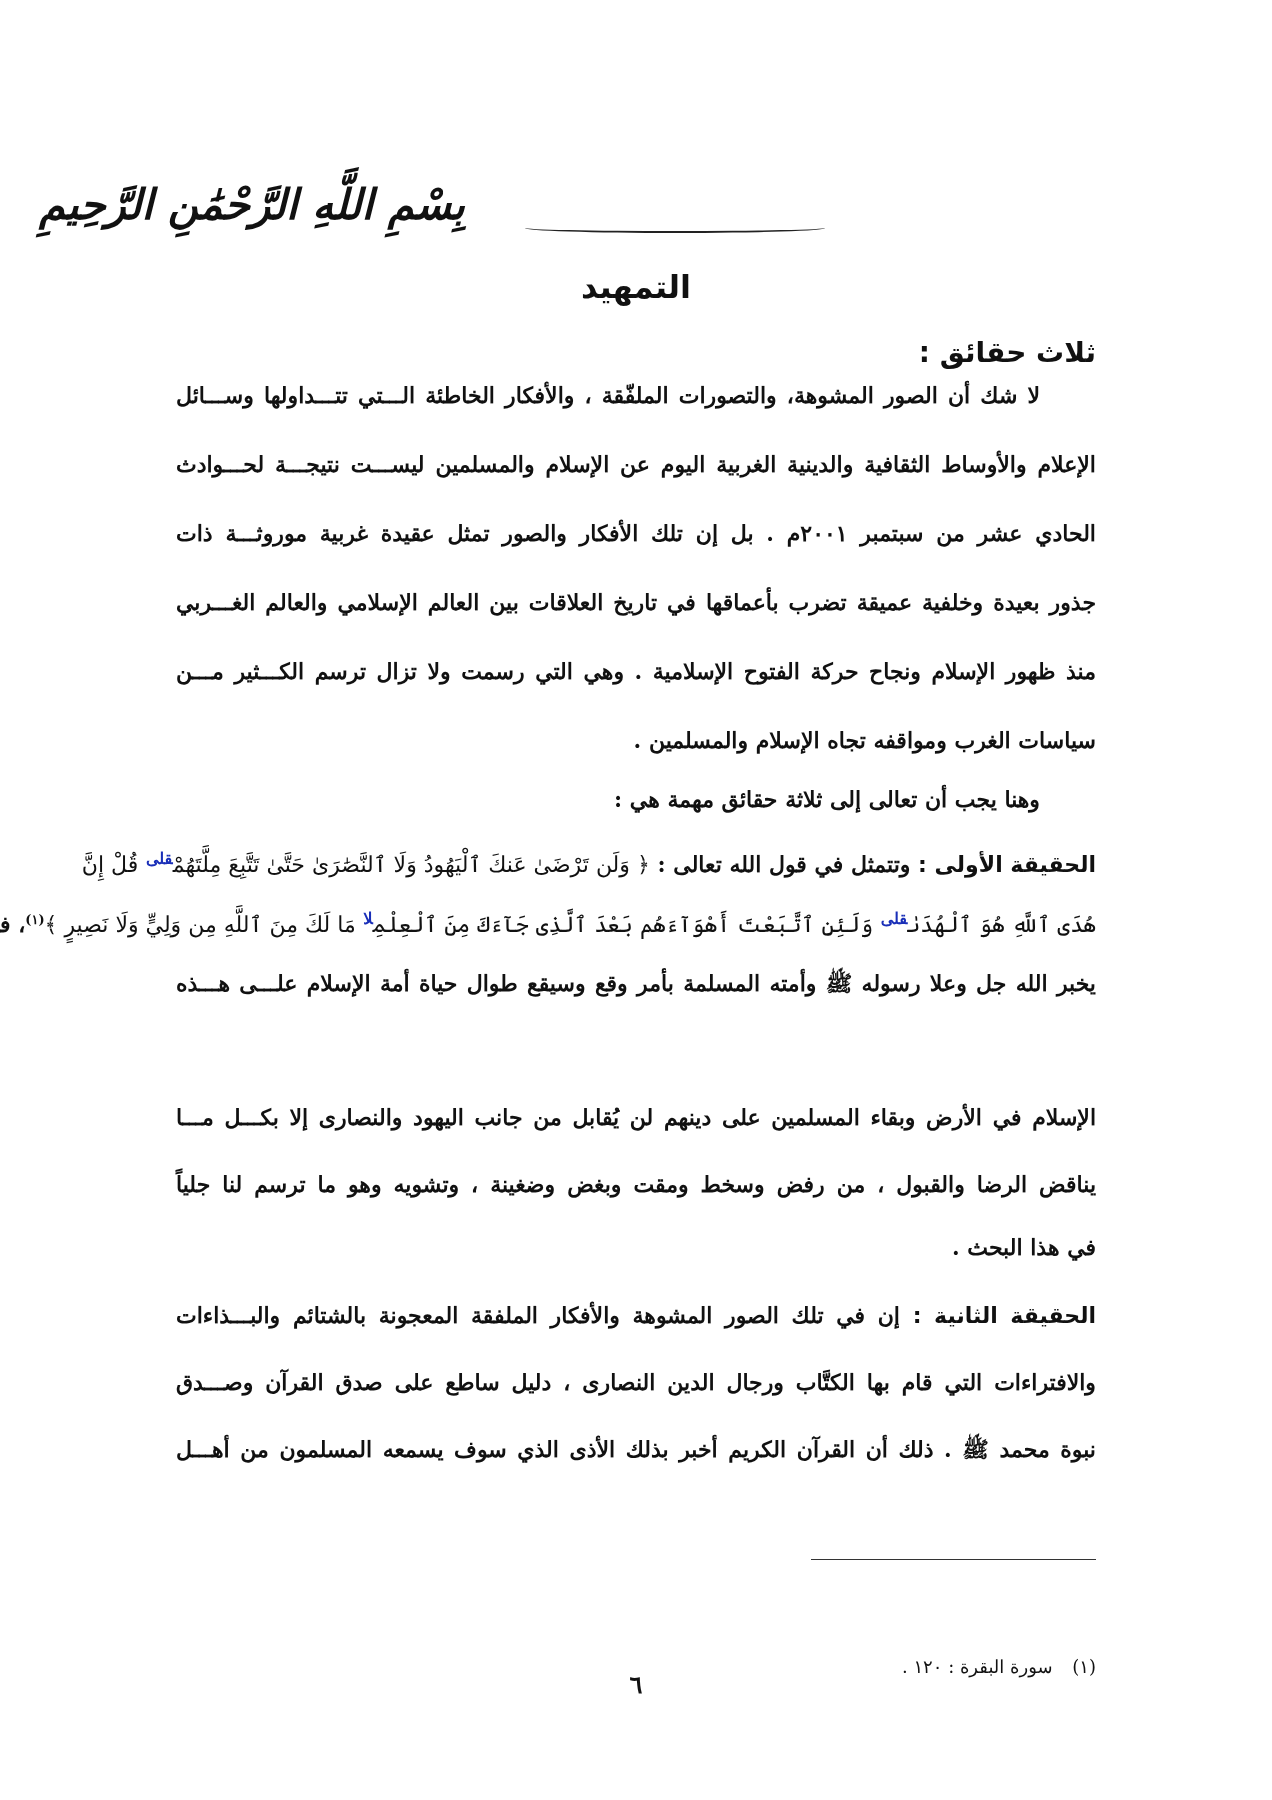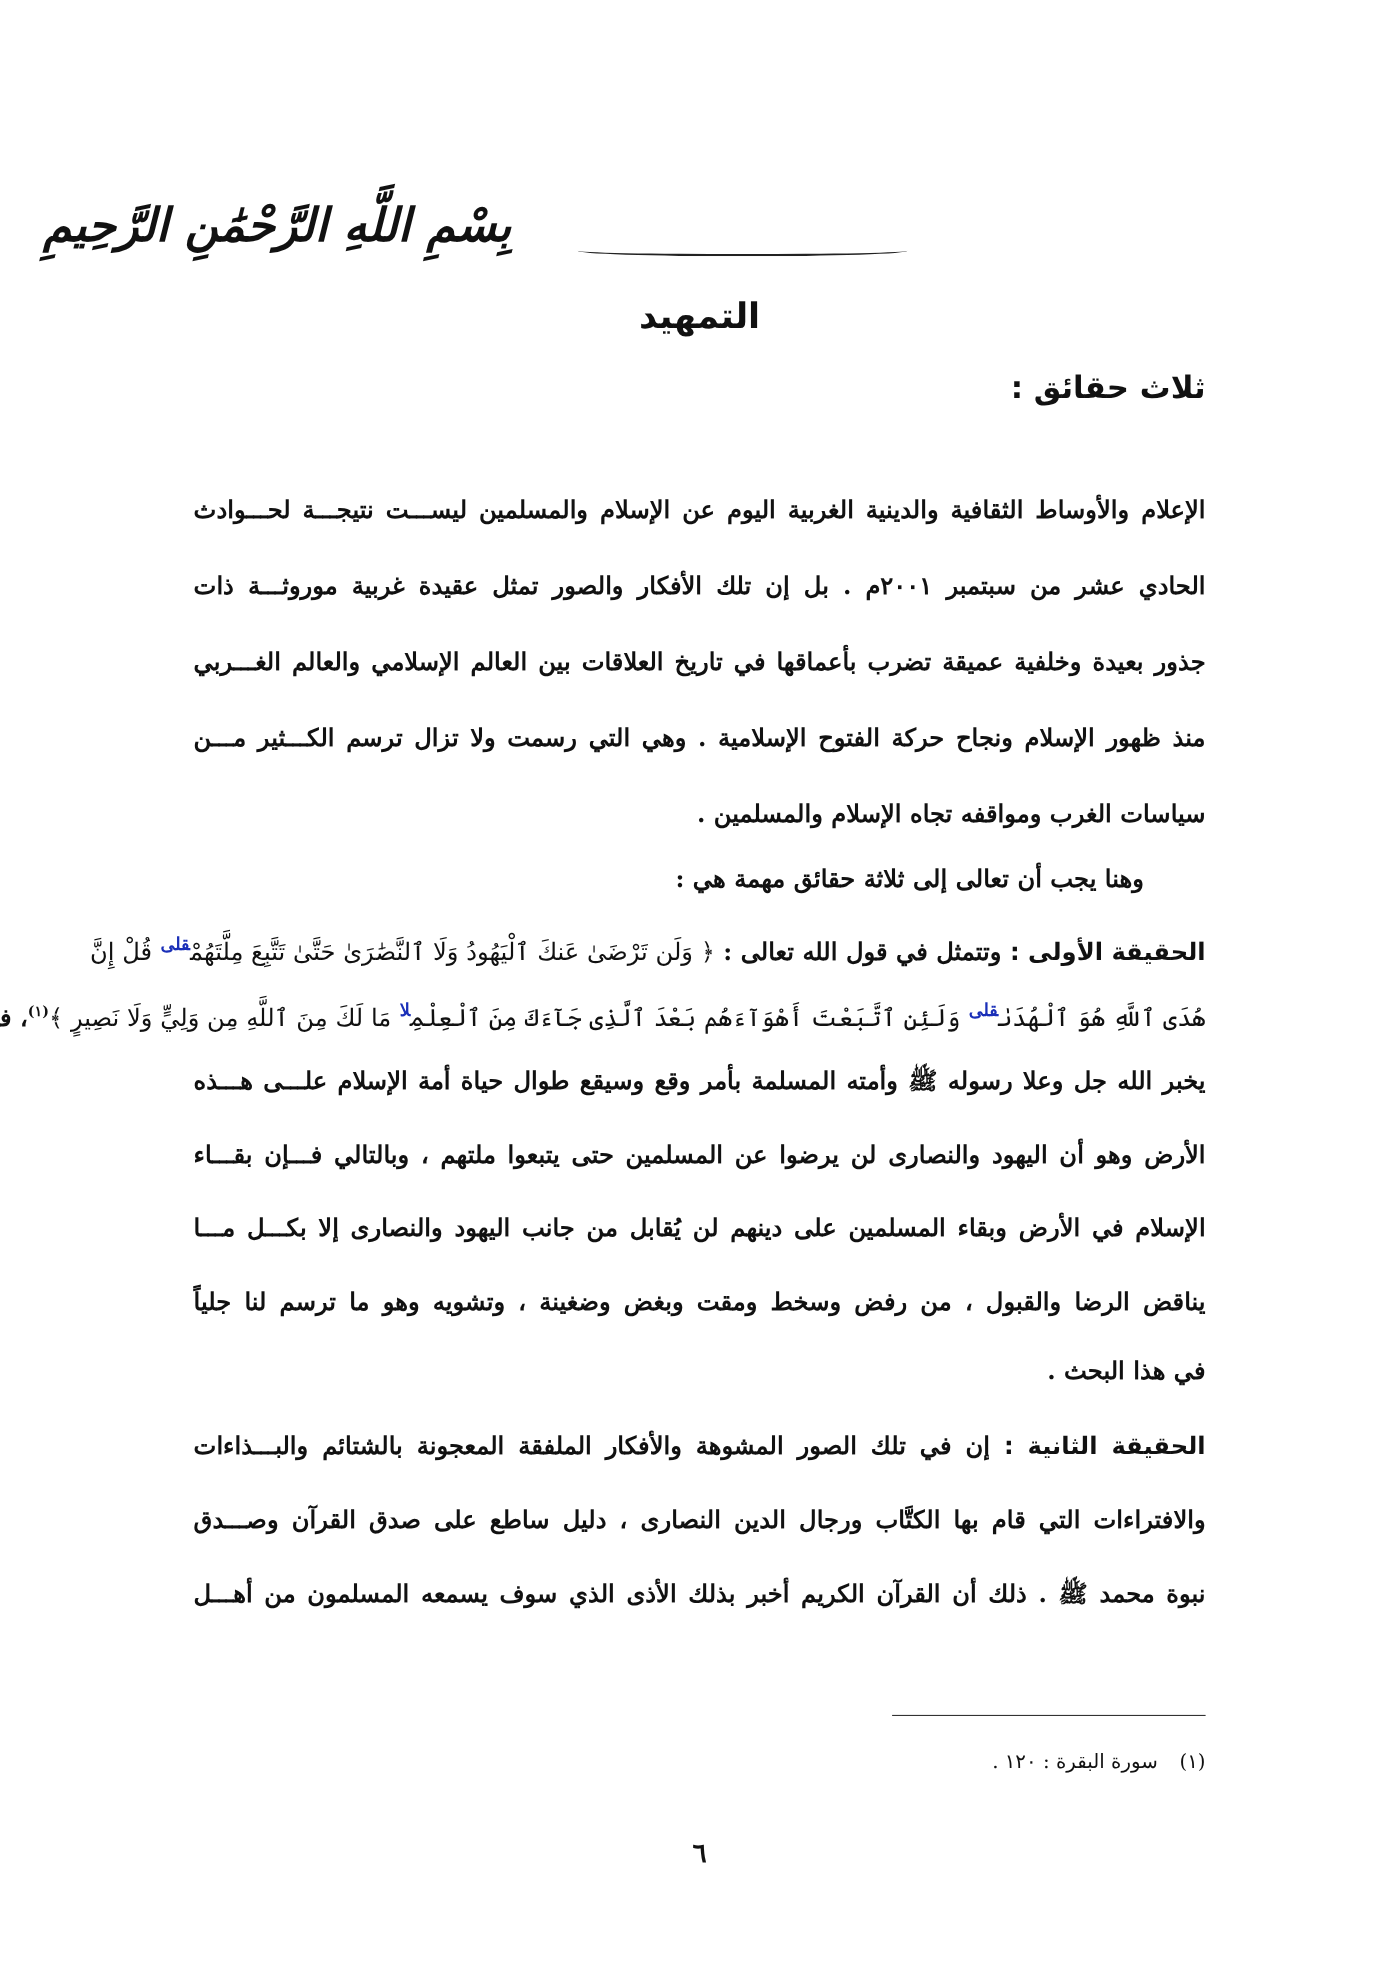--- a/index.html
+++ b/index.html
@@ -18,40 +18,41 @@
             text-align-last: justify; white-space: nowrap; font-weight: bold; font-size: 22px;
             font-family: "DejaVu Serif", serif; height: 34px; line-height: 34px; }
     .line.last { text-align-last: right; }
     .line .indent { display: inline-block; width: 56px; }
     .label-bold { font-family: "DejaVu Sans", sans-serif; font-weight: bold; }
     .quran { font-weight: normal; font-family: "DejaVu Serif", serif; }
     .waqf { color: #1a2fb8; font-size: 16px; vertical-align: super; }
     .sup { font-size: 13px; vertical-align: super; }
     .fn-rule { position: absolute; top: 1559px; right: 176px; width: 285px; height: 0;
                border-top: 1.5px solid #333; }
-    .footnote { position: absolute; top: 1590px; right: 176px; direction: rtl; font-size: 18px;
+    .footnote { position: absolute; top: 1656px; right: 176px; direction: rtl; font-size: 18px;
                 font-family: "DejaVu Serif", serif; font-weight: normal; }
     .footnote .num { margin-left: 14px; }
     .page-number { position: absolute; top: 1670px; left: 0; width: 1272px; text-align: center;
                    font-weight: bold; font-size: 24px; font-family: "DejaVu Serif", serif; }
   </style>
 </head>
 <body>
 
 <div class="page">
 
   <div class="basmala">
     <span>بِسْمِ اللَّهِ الرَّحْمَٰنِ الرَّحِيمِ</span>
     <span class="flourish"></span>
   </div>
 
   <div class="title">التمهيد</div>
 
   <div class="heading">ثلاث حقائق :</div>
 
+  <div class="line" style="top:378px;"><span class="indent"></span><span>لا شك أن الصور المشوهة، والتصورات الملفّقة ، والأفكار الخاطئة الـــتي تتـــداولها وســـائل</span></div>
   <div class="line" style="top:447px;">الإعلام والأوساط الثقافية والدينية الغربية اليوم عن الإسلام والمسلمين ليســـت نتيجـــة لحـــوادث</div>
   <div class="line" style="top:516px;">الحادي عشر من سبتمبر ٢٠٠١م . بل إن تلك الأفكار والصور تمثل عقيدة غربية موروثـــة ذات</div>
   <div class="line" style="top:585px;">جذور بعيدة وخلفية عميقة تضرب بأعماقها في تاريخ العلاقات بين العالم الإسلامي والعالم الغـــربي</div>
   <div class="line" style="top:654px;">منذ ظهور الإسلام ونجاح حركة الفتوح الإسلامية . وهي التي رسمت ولا تزال ترسم الكـــثير مـــن</div>
   <div class="line last" style="top:723px;">سياسات الغرب ومواقفه تجاه الإسلام والمسلمين .</div>
 
   <div class="line last" style="top:782px;"><span class="indent"></span><span>وهنا يجب أن تعالى إلى ثلاثة حقائق مهمة هي :</span></div>
 
   <div class="line" style="top:842px;">
     <span class="label-bold">الحقيقة الأولى :</span>
@@ -60,21 +61,20 @@
     <span class="quran">قُلْ إِنَّ</span>
   </div>
 
   <div class="line" style="top:902px;">
     <span class="quran">هُدَى ٱللَّهِ هُوَ ٱلْهُدَىٰ</span><span class="waqf">قلى</span>
     <span class="quran">وَلَئِنِ ٱتَّبَعْتَ أَهْوَآءَهُم بَعْدَ ٱلَّذِى جَآءَكَ مِنَ ٱلْعِلْمِ</span><span class="waqf">لا</span>
     <span class="quran">مَا لَكَ مِنَ ٱللَّهِ مِن وَلِيٍّ وَلَا نَصِيرٍ ﴾</span><span class="sup">(١)</span><span>، ففي هذه الآية</span>
   </div>
 
   <div class="line" style="top:966px;">يخبر الله جل وعلا رسوله ﷺ وأمته المسلمة بأمر وقع وسيقع طوال حياة أمة الإسلام علـــى هـــذه</div>
-  <div class="line" style="top:1033px;">الأرض وهو أن اليهود والنصارى لن يرضوا عن المسلمين حتى يتبعوا ملتهم ، وبالتالي فـــإن بقـــاء</div>
   <div class="line" style="top:1100px;">الإسلام في الأرض وبقاء المسلمين على دينهم لن يُقابل من جانب اليهود والنصارى إلا بكـــل مـــا</div>
   <div class="line" style="top:1167px;">يناقض الرضا والقبول ، من رفض وسخط ومقت وبغض وضغينة ، وتشويه وهو ما ترسم لنا جلياً</div>
   <div class="line last" style="top:1230px;">في هذا البحث .</div>
 
   <div class="line" style="top:1298px;">
     <span class="label-bold">الحقيقة الثانية :</span>
     <span>إن في تلك الصور المشوهة والأفكار الملفقة المعجونة بالشتائم والبـــذاءات</span>
   </div>
   <div class="line" style="top:1365px;">والافتراءات التي قام بها الكتَّاب ورجال الدين النصارى ، دليل ساطع على صدق القرآن وصـــدق</div>
   <div class="line" style="top:1432px;">نبوة محمد ﷺ . ذلك أن القرآن الكريم أخبر بذلك الأذى الذي سوف يسمعه المسلمون من أهـــل</div>

